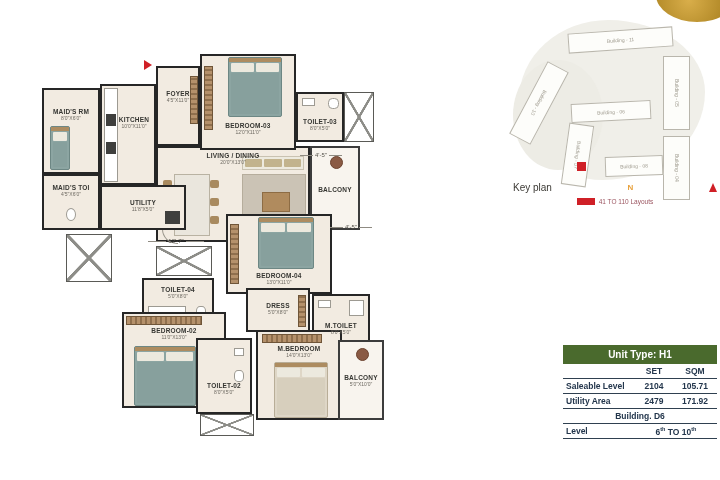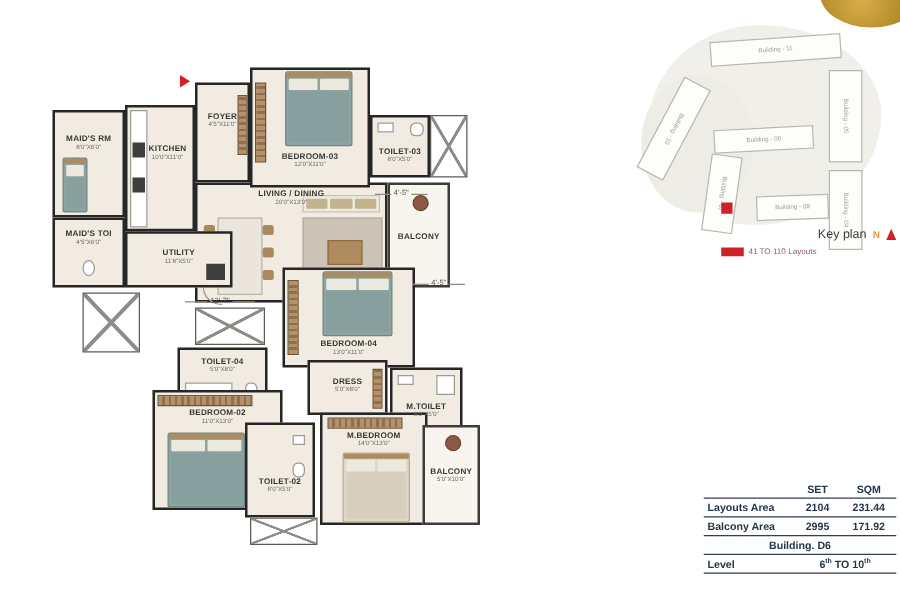--- a/index.html
+++ b/index.html
@@ -40,37 +40,37 @@
 
   
   #keyplan{position:absolute;left:513px;top:10px;width:204px;height:200px;}
   .blob{position:absolute;background:#f0efe9;}
   .blob.b1{left:6px;top:10px;width:186px;height:160px;border-radius:48% 52% 55% 45%/50% 45% 55% 50%;}
   .blob.b2{left:0px;top:50px;width:90px;height:110px;border-radius:50%;background:#edece5;}
   .kpb{position:absolute;background:#fdfdfa;border:1px solid #b9b6ac;box-sizing:border-box;display:flex;align-items:center;justify-content:center;overflow:hidden;}
   .kpb em{font-style:normal;font-size:5px;color:#a09c90;white-space:nowrap;}
   .kpb.vert em{writing-mode:vertical-rl;}
   .kpmark{position:absolute;width:9px;height:9px;background:#cf2027;}
-  .kp-caption{position:absolute;left:0;right:0;top:172px;display:flex;align-items:center;justify-content:flex-end;gap:5px;}
+  .kp-caption{position:absolute;left:0;right:0;top:172px;display:flex;align-items:center;justify-content:space-between;gap:5px;}
   .kp-caption .t{font-size:10px;color:#3c3a35;}
   .kp-caption .n{font-size:8px;font-weight:bold;color:#e8a13c;}
   .narrow{width:0;height:0;border-left:4px solid transparent;border-right:4px solid transparent;border-bottom:9px solid #d01f26;display:inline-block;}
   .kp-legend{position:absolute;left:0;right:0;top:188px;display:flex;align-items:center;justify-content:center;gap:4px;}
   .kp-legend .sw{width:18px;height:7px;background:#cf2027;display:inline-block;}
   .kp-legend .lt{font-size:6.5px;color:#9b5560;}
 
   
   #gold{position:absolute;left:656px;top:-32px;width:82px;height:54px;border-radius:50%;
         background:radial-gradient(circle at 40% 60%,#d9ae4a,#a8801f 75%);}
 
   
   #infotable{position:absolute;left:563px;top:345px;width:154px;color:#23364c;}
   #infotable .hdr{background:#4a6a2d;color:#fff;font-weight:bold;font-size:10px;text-align:center;padding:4px 0;}
   .trow{display:flex;align-items:center;height:14px;border-bottom:1px solid #2f4050;font-size:8.5px;font-weight:bold;}
-  .trow.cols{border-bottom-width:1.5px;margin-top:39px;}
+  .trow.cols{border-bottom-width:1.5px;}
   .trow .c1{width:72px;padding-left:3px;box-sizing:border-box;text-align:left;}
   .trow .c2{width:38px;text-align:center;}
   .trow .c3{width:44px;text-align:center;}
   .trow.center{justify-content:center;}
   sup{font-size:5.5px;}
 </style>
 </head>
 <body>
 
 <div id="stage">
@@ -332,35 +332,36 @@
     </div>
     <div class="kp-legend">
       <span class="sw"></span>
       <span class="lt">41 TO 110 Layouts</span>
     </div>
   </div>
 
   <div id="gold"></div>
 
   <div id="infotable">
+    <div class="hdr">Unit Type: H1</div>
 
     <div class="trow cols">
       <div class="c1"></div>
       <div class="c2">SET</div>
       <div class="c3">SQM</div>
     </div>
 
     <div class="trow">
-      <div class="c1">Layouts Area</div>
+      <div class="c1">Saleable Level</div>
       <div class="c2">2104</div>
-      <div class="c3">231.44</div>
+      <div class="c3">105.71</div>
     </div>
     <div class="trow">
-      <div class="c1">Balcony Area</div>
-      <div class="c2">2995</div>
+      <div class="c1">Utility Area</div>
+      <div class="c2">2479</div>
       <div class="c3">171.92</div>
     </div>
 
     <div class="trow center">
       <span>Building. D6</span>
     </div>
     <div class="trow">
       <div class="c1">Level</div>
       <div class="c2" style="width:82px;">
         <span>6</span><sup>th</sup><span> TO 10</span><sup>th</sup>

